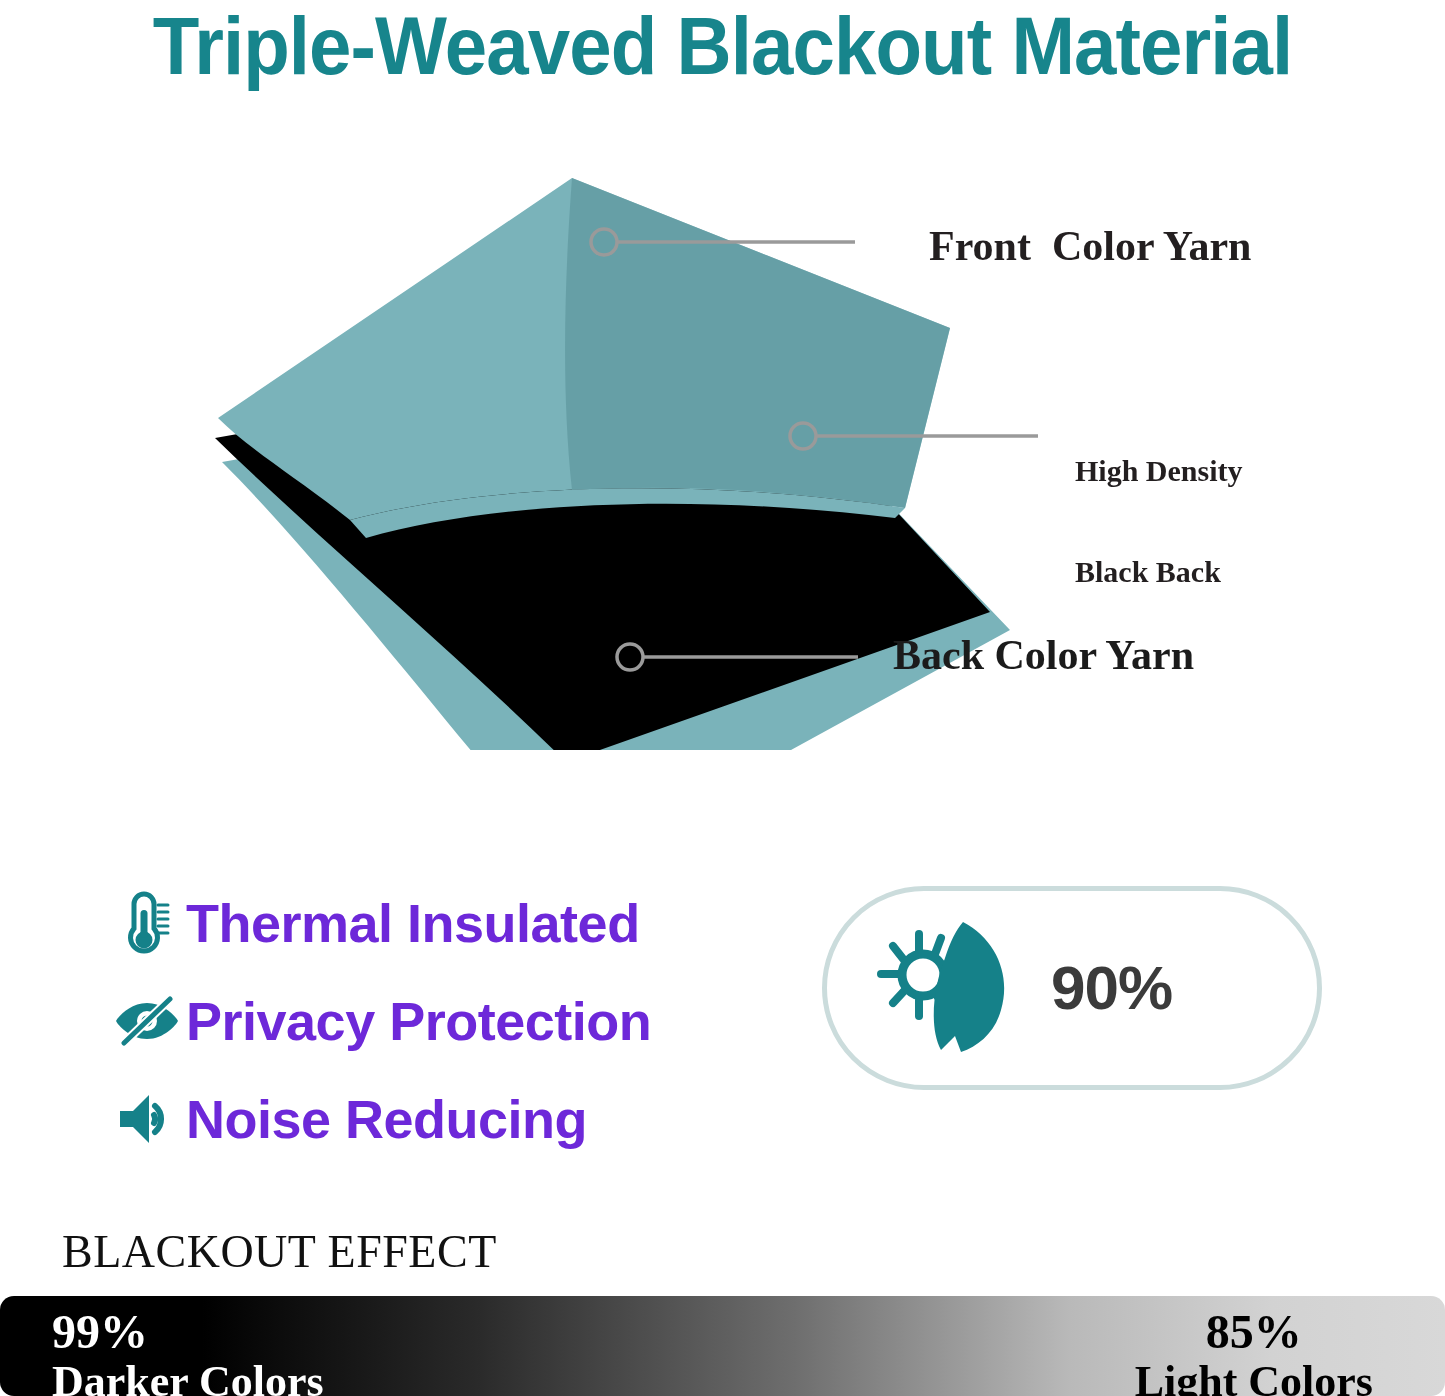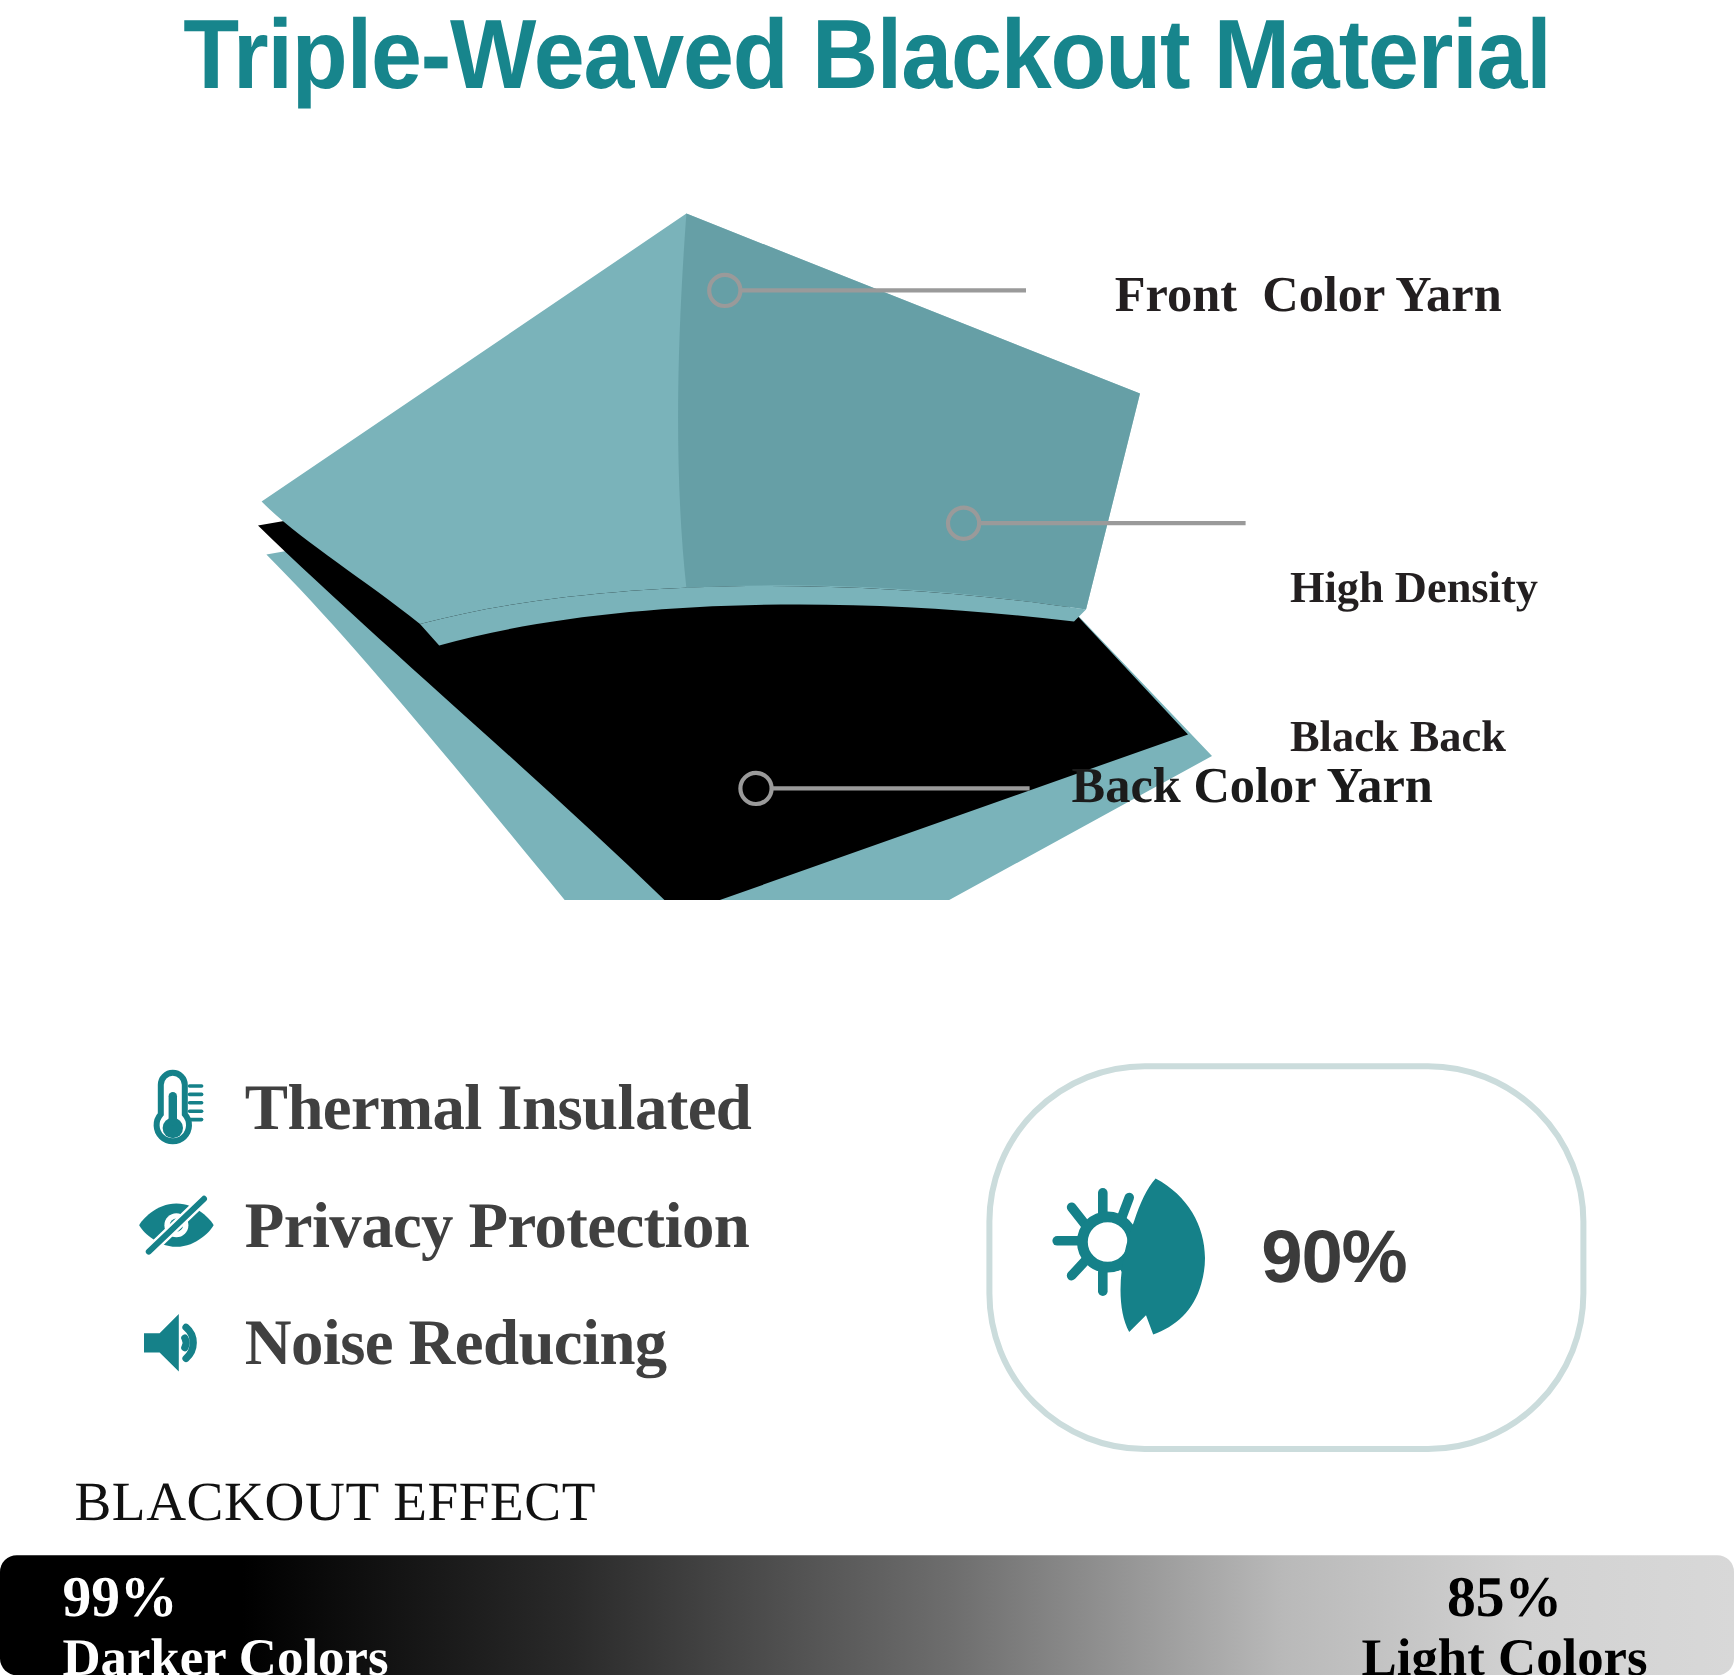--- a/index.html
+++ b/index.html
@@ -32,52 +32,51 @@
 
   .callout-label{
     position:absolute;
     font-family:"Liberation Serif", serif;
     font-weight:bold;
     color:#231f20;
     line-height:1.12;
     white-space:pre;
   }
   #label-front{ left:893px; top:223px; font-size:42px;margin-left:36px; }
-  #label-high { left:1075px; top:387px; font-size:37px; }
+  #label-high { left:1075px; top:387px; font-size:30px; }
   #label-back { left:893px; top:632px; font-size:42px; color:#1b1b1b;}
   #label-high span{display:block;}
 
   
   #features{
     position:absolute;left:108px;top:878px;width:660px;
   }
   .feature-row{
     display:flex;align-items:center;
     height:90px;
     margin-bottom:8px;
   }
   .feature-icon{
     width:78px;height:74px;flex:0 0 78px;
     display:flex;align-items:center;justify-content:center;
   }
   .feature-icon svg{display:block;}
   .feature-label{
-    font-family:Liberation Serif, serif;
+    font-family:Liberation Sans, sans-serif;
     font-weight:bold;
     font-size:54px;
-    color:#404040;
+    color:#6d28d9;
     letter-spacing:-0.5px;
     white-space:nowrap;
-    margin-left:18px;
   }
 
   
   #badge{
     position:absolute;left:822px;top:886px;
-    width:500px;height:324px;
+    width:500px;height:204px;
     border:5px solid #cbdcdc;
     border-radius:132px;
     box-sizing:border-box;
     display:flex;align-items:center;
     padding-left:28px;
   }
   #badge-icon{width:190px;height:170px;flex:0 0 190px;display:flex;align-items:center;justify-content:center;}
   #badge-icon svg{display:block;}
   #badge-text{
     font-family:"Liberation Sans", sans-serif;

